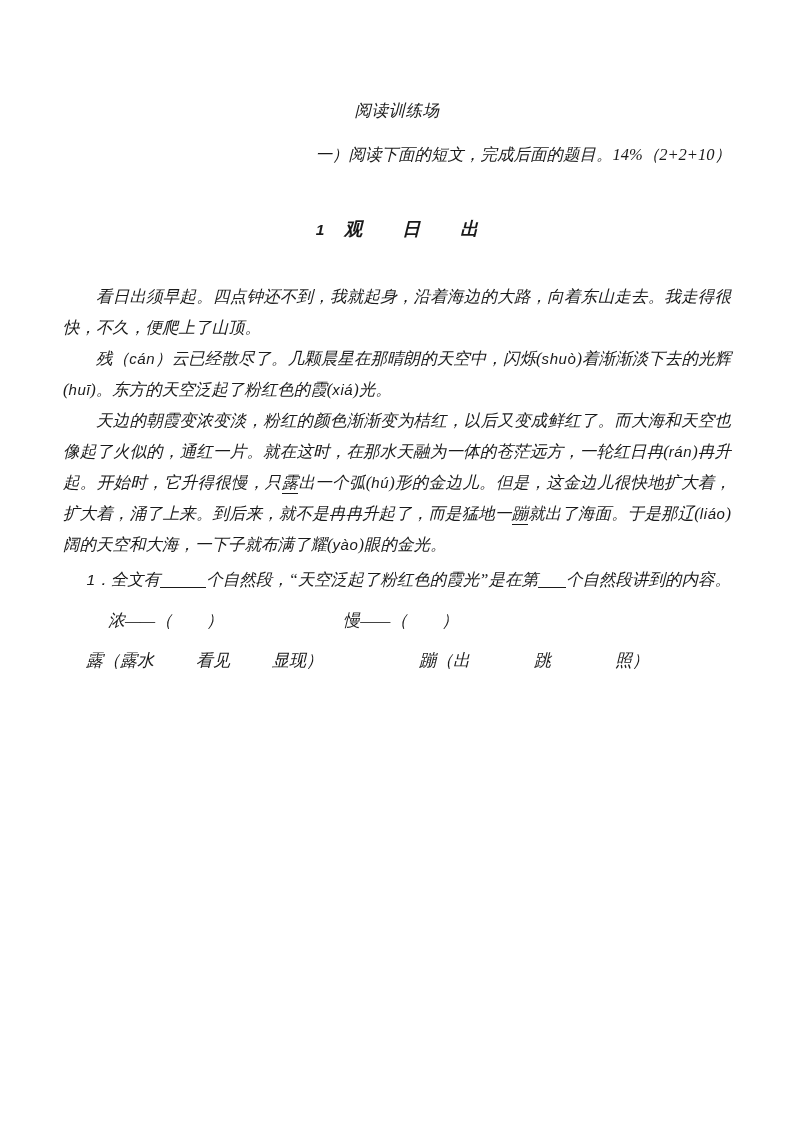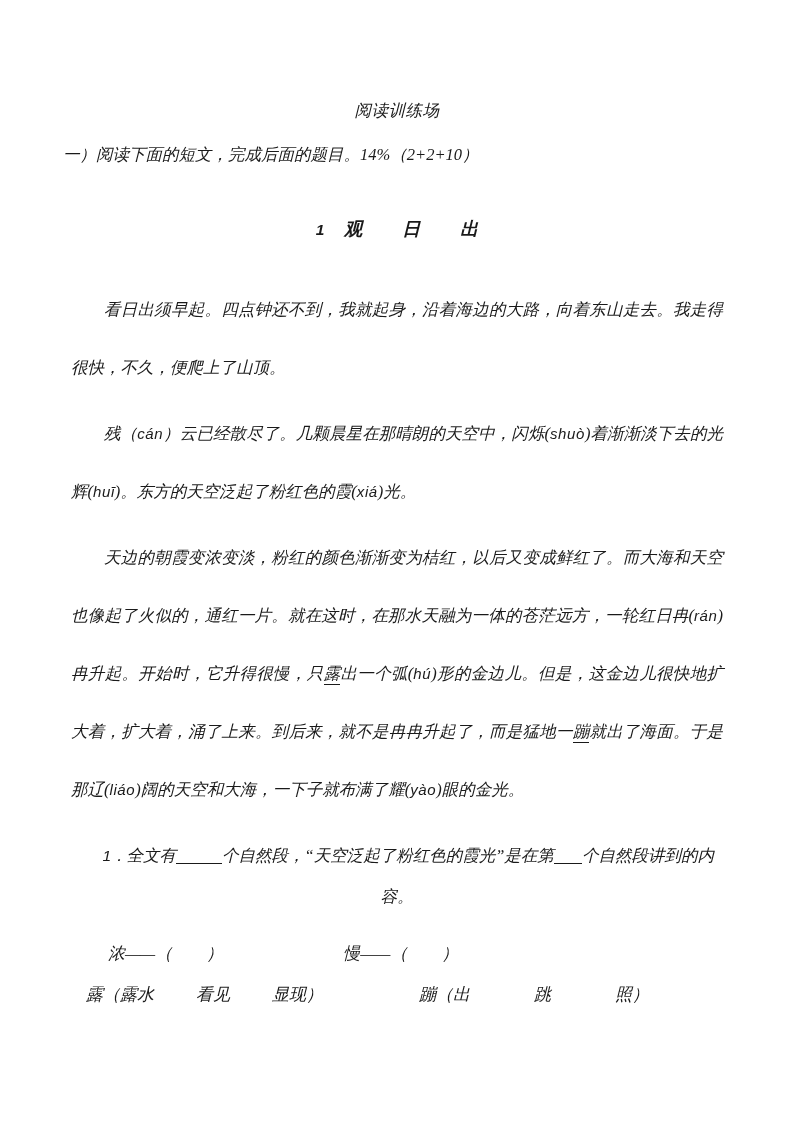--- a/index.html
+++ b/index.html
@@ -36,45 +36,45 @@
     text-align: center;
     font-size: 16.5px;
     line-height: 30px;
     letter-spacing: 0.5px;
     margin: 0 0 14px 0;
   }
   .section-line {
     font-size: 16.5px;
     line-height: 30px;
     margin: 0;
-    text-align: left;
+    text-align: right;
   }
   .story-title {
     text-align: center;
     font-size: 18px;
     font-weight: bold;
     line-height: 30px;
     margin: 44px 0 36px 0;
   }
   .story-title .sp { display: inline-block; width: 20px; }
 
   .para {
     font-size: 16.5px;
-    line-height: 58px;
-    margin: 8px;
+    line-height: 31px;
+    margin: 0;
     text-align: justify;
     text-justify: inter-character;
     text-indent: 2em;
   }
 
   .q-block {
     font-size: 16.5px;
     line-height: 40.5px;
-    margin: 17px;
-    text-align: center;
+    margin: 0;
+    text-align: right;
     text-indent: 1.35em;
   }
   .sub-q {
     font-size: 16.5px;
     line-height: 40.5px;
     margin: 0;
     text-indent: 1.1em;
   }
   .choice-line {
     font-size: 17px;

